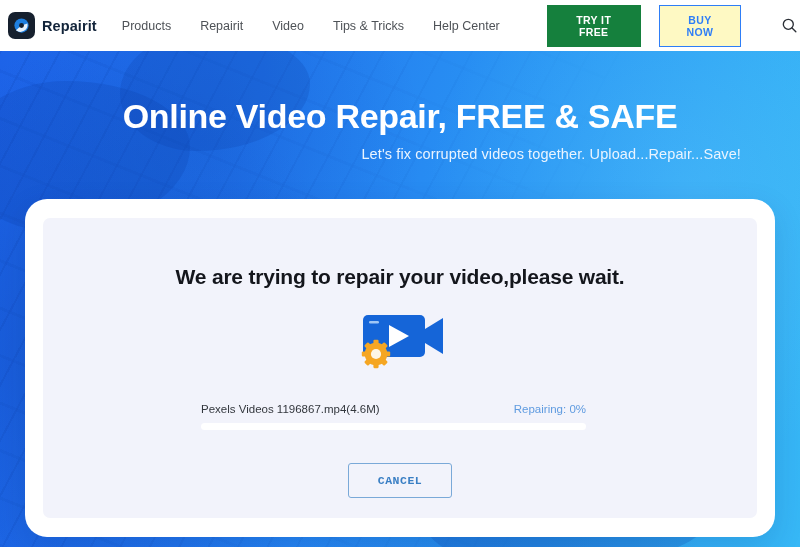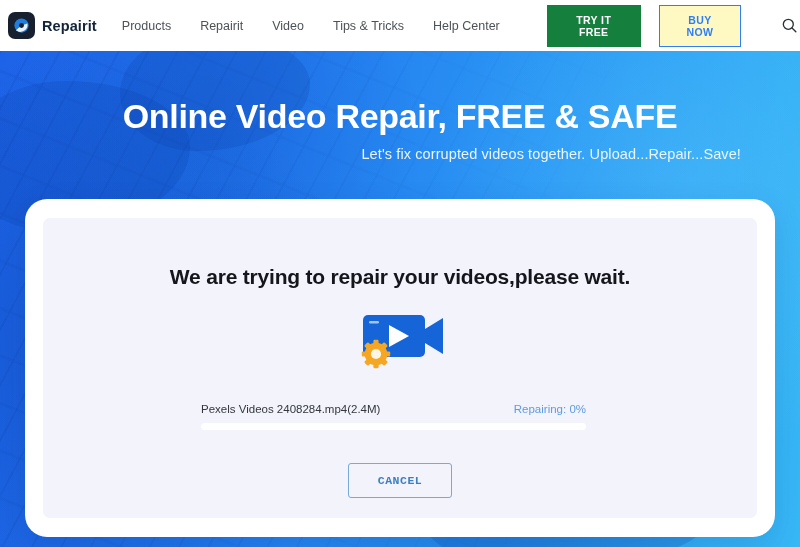--- a/index.html
+++ b/index.html
@@ -177,21 +177,21 @@
   <div class="hero-blob" style="width:190px;height:120px;left:120px;top:-20px;"></div>
   <div class="hero-blob" style="width:260px;height:140px;left:30px;top:330px;"></div>
   <div class="hero-blob" style="width:300px;height:120px;left:420px;top:400px;"></div>
 
   <div class="hero-title">Online Video Repair, FREE &amp; SAFE</div>
   <div class="hero-sub">Let's fix corrupted videos together. Upload...Repair...Save!</div>
 
   <div class="card">
     <div class="panel">
 
-      <div class="panel-title">We are trying to repair your videos,please wait.</div>
+      <div class="panel-title">We are trying to repair your video,please wait.</div>
 
       <div class="video-icon">
         <svg width="100" height="62" viewBox="0 0 100 62">
           <rect x="13" y="7" width="62" height="42" rx="5" fill="#1565d8"></rect>
           <path d="M75 21 L93 10 L93 46 L75 35 Z" fill="#1565d8"></path>
           <rect x="19" y="13" width="10" height="2.6" rx="1.3" fill="#9fc6f5"></rect>
           <path d="M39 17 L59 28 L39 39 Z" fill="#ffffff"></path>
           <g transform="translate(14,34)">
             <circle cx="12" cy="12" r="11.3" fill="#f5a623"></circle>
             <g fill="#f5a623">
@@ -203,21 +203,21 @@
               <rect x="17.4" y="1.2" width="5.4" height="5.4" rx="1.1" transform="rotate(45 20.1 3.9)"></rect>
               <rect x="1.2" y="17.4" width="5.4" height="5.4" rx="1.1" transform="rotate(45 3.9 20.1)"></rect>
               <rect x="17.4" y="17.4" width="5.4" height="5.4" rx="1.1" transform="rotate(45 20.1 20.1)"></rect>
             </g>
             <circle cx="12" cy="12" r="5.1" fill="#fdf6e6"></circle>
           </g>
         </svg>
       </div>
 
       <div class="file-row">
-        <span class="file-name">Pexels Videos 2408284.mp4(2.4M)</span>
+        <span class="file-name">Pexels Videos 1196867.mp4(4.6M)</span>
         <span class="file-status">Repairing: 0%</span>
       </div>
 
       <div class="progress-track">
         <div class="progress-fill" id="progress-fill" style="width: 0%;"></div>
       </div>
 
       <div class="cancel-wrap">
         <button class="btn-cancel">CANCEL</button>
       </div>

